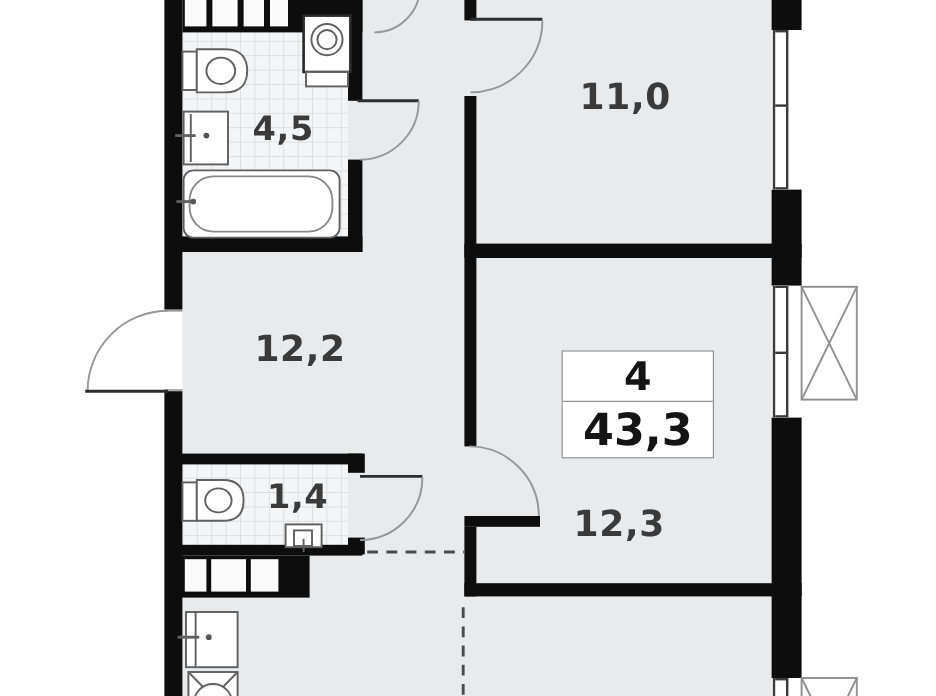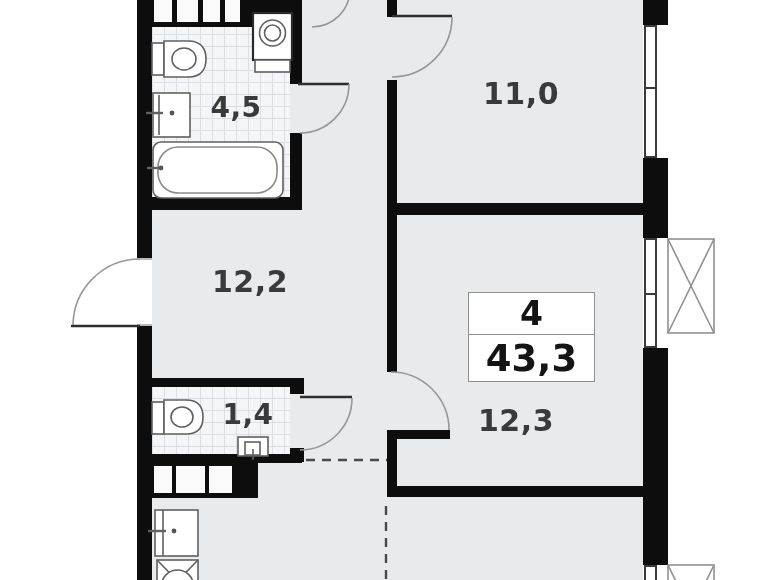--- a/index.html
+++ b/index.html
@@ -180,23 +180,23 @@
       <line x1="714" y1="239" x2="668" y2="333"></line>
     </g>
     <g fill="#ffffff" stroke="#909090" stroke-width="1.6">
       <rect x="668" y="565" width="46" height="94"></rect>
       <line x1="668" y1="565" x2="714" y2="659"></line>
       <line x1="714" y1="565" x2="668" y2="659"></line>
     </g>
   </svg>
 
   <div class="rlabel fs28" style="left:236px;top:107px;">4,5</div>
-  <div class="rlabel fs30" style="left:521px;top:81px;margin-top:12px;">11,0</div>
-  <div class="rlabel fs30" style="left:250px;top:281px;">12,2</div>
+  <div class="rlabel fs30" style="left:521px;top:81px;">11,0</div>
+  <div class="rlabel fs30" style="left:250px;top:291px;">12,2</div>
   <div class="rlabel fs28" style="left:248px;top:414px;">1,4</div>
-  <div class="rlabel fs30" style="left:516px;top:420px;">12,3</div>
+  <div class="rlabel fs30" style="left:516px;top:437px;">12,3</div>
 
   <div id="infobox">
     <div class="row rooms">4</div>
     <div class="row area">43,3</div>
   </div>
 
 </div>
 
 </body></html>

